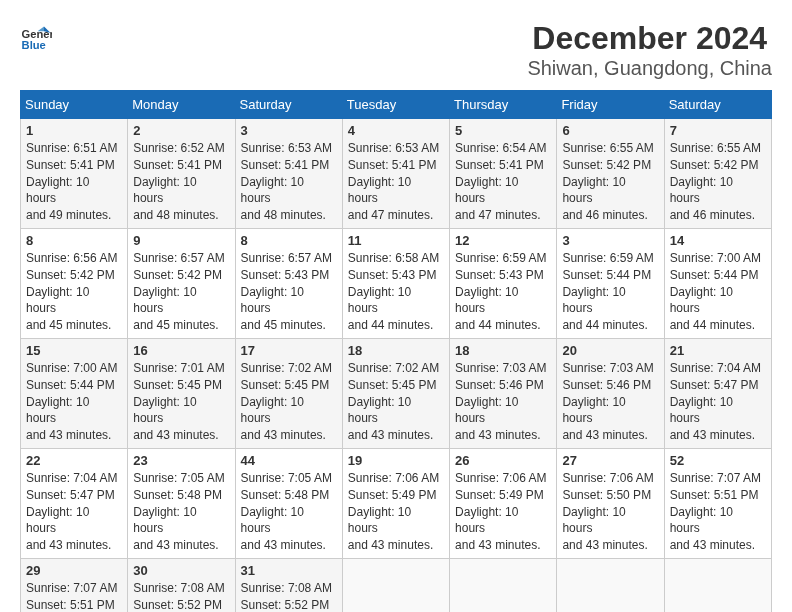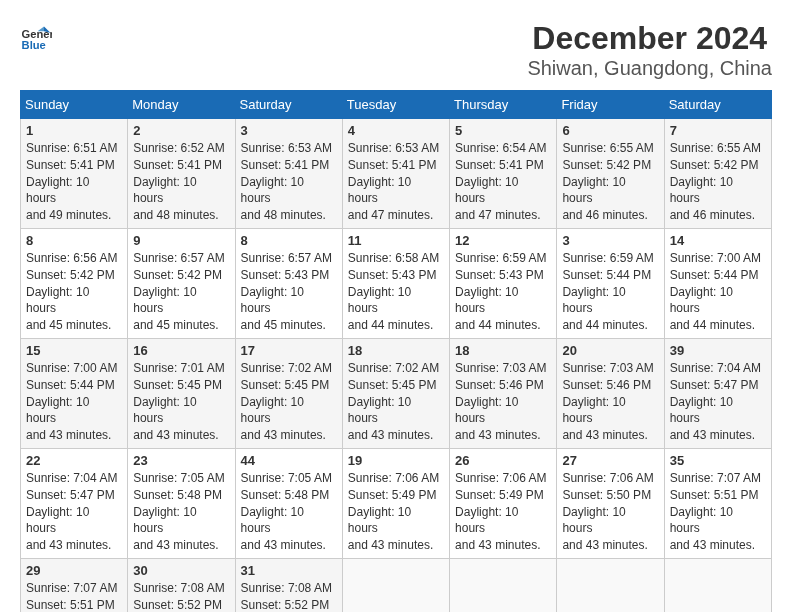--- a/index.html
+++ b/index.html
@@ -190,21 +190,21 @@
         </td>
         <td>
           <span class="day-num">18</span>
           <div class="day-info">Sunrise: 7:03 AM<br>Sunset: 5:46 PM<br>Daylight: 10 hours<br>and 43 minutes.</div>
         </td>
         <td>
           <span class="day-num">20</span>
           <div class="day-info">Sunrise: 7:03 AM<br>Sunset: 5:46 PM<br>Daylight: 10 hours<br>and 43 minutes.</div>
         </td>
         <td>
-          <span class="day-num">39</span>
+          <span class="day-num">21</span>
           <div class="day-info">Sunrise: 7:04 AM<br>Sunset: 5:47 PM<br>Daylight: 10 hours<br>and 43 minutes.</div>
         </td>
       </tr>
       <tr>
         <td>
           <span class="day-num">22</span>
           <div class="day-info">Sunrise: 7:04 AM<br>Sunset: 5:47 PM<br>Daylight: 10 hours<br>and 43 minutes.</div>
         </td>
         <td>
           <span class="day-num">23</span>
@@ -220,21 +220,21 @@
         </td>
         <td>
           <span class="day-num">26</span>
           <div class="day-info">Sunrise: 7:06 AM<br>Sunset: 5:49 PM<br>Daylight: 10 hours<br>and 43 minutes.</div>
         </td>
         <td>
           <span class="day-num">27</span>
           <div class="day-info">Sunrise: 7:06 AM<br>Sunset: 5:50 PM<br>Daylight: 10 hours<br>and 43 minutes.</div>
         </td>
         <td>
-          <span class="day-num">35</span>
+          <span class="day-num">52</span>
           <div class="day-info">Sunrise: 7:07 AM<br>Sunset: 5:51 PM<br>Daylight: 10 hours<br>and 43 minutes.</div>
         </td>
       </tr>
       <tr>
         <td>
           <span class="day-num">29</span>
           <div class="day-info">Sunrise: 7:07 AM<br>Sunset: 5:51 PM<br>Daylight: 10 hours<br>and 44 minutes.</div>
         </td>
         <td>
           <span class="day-num">30</span>

